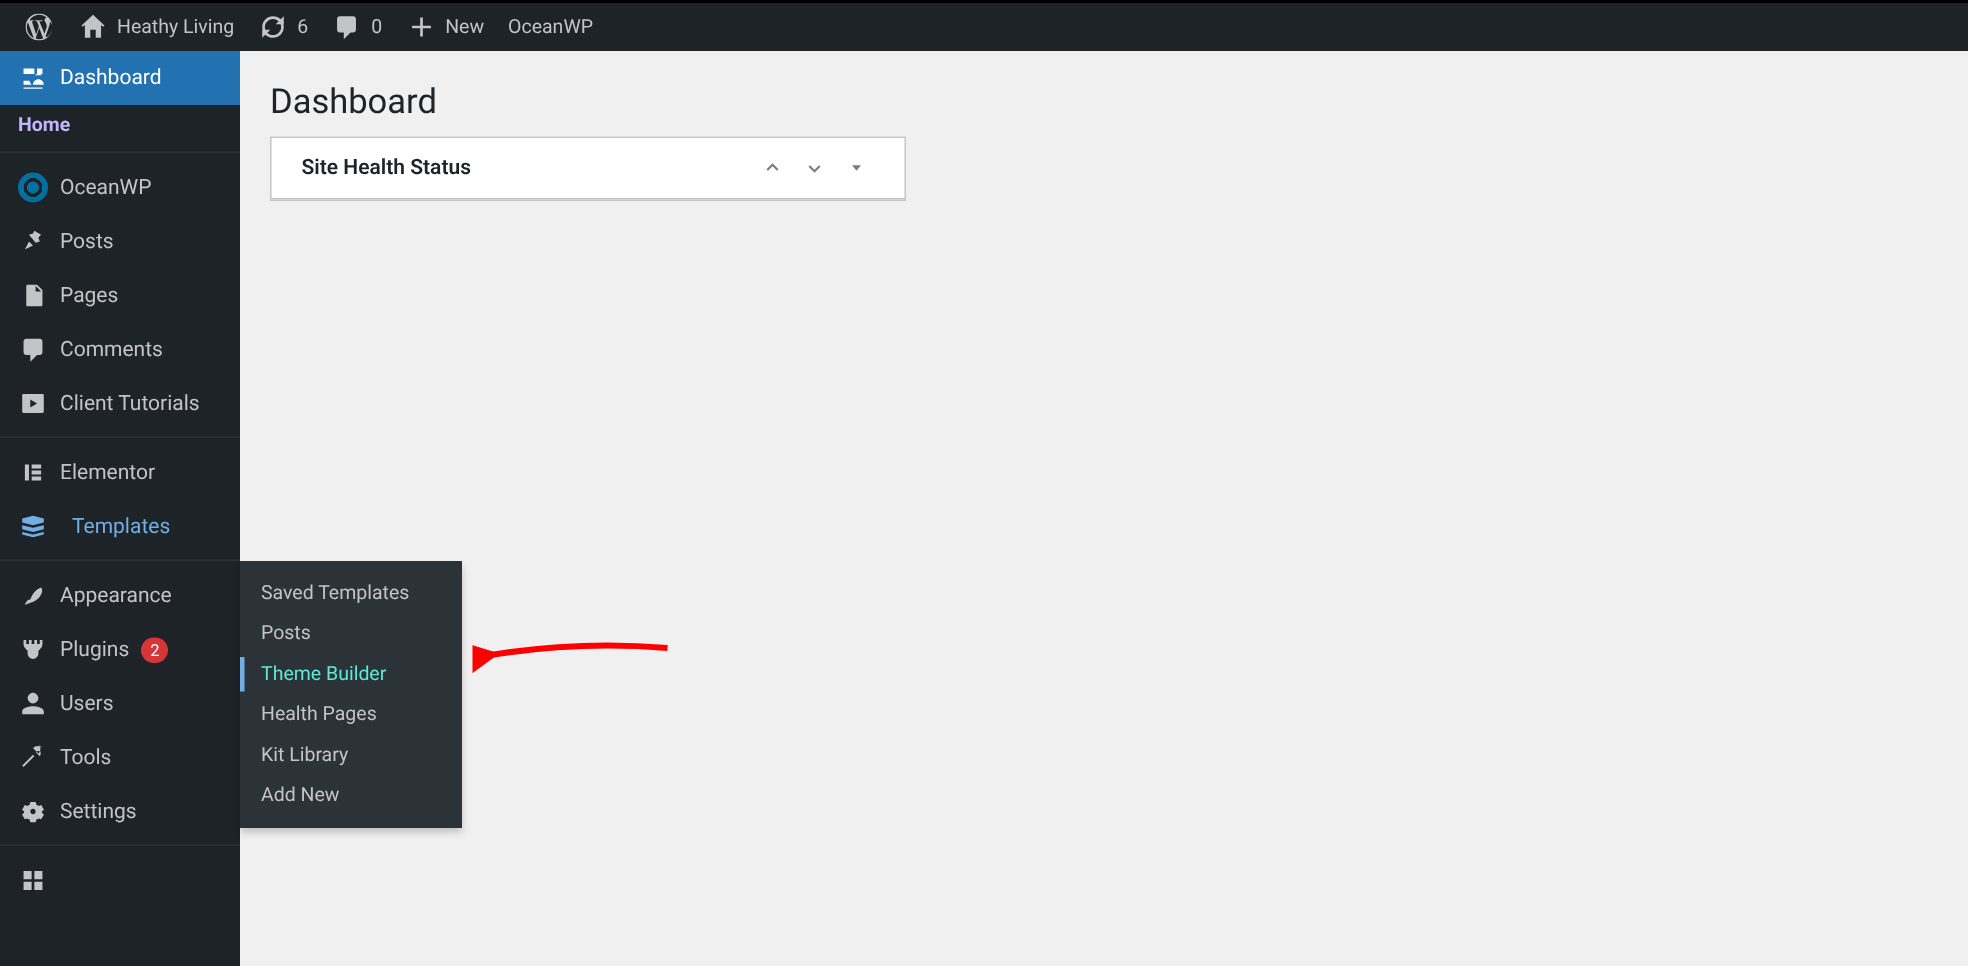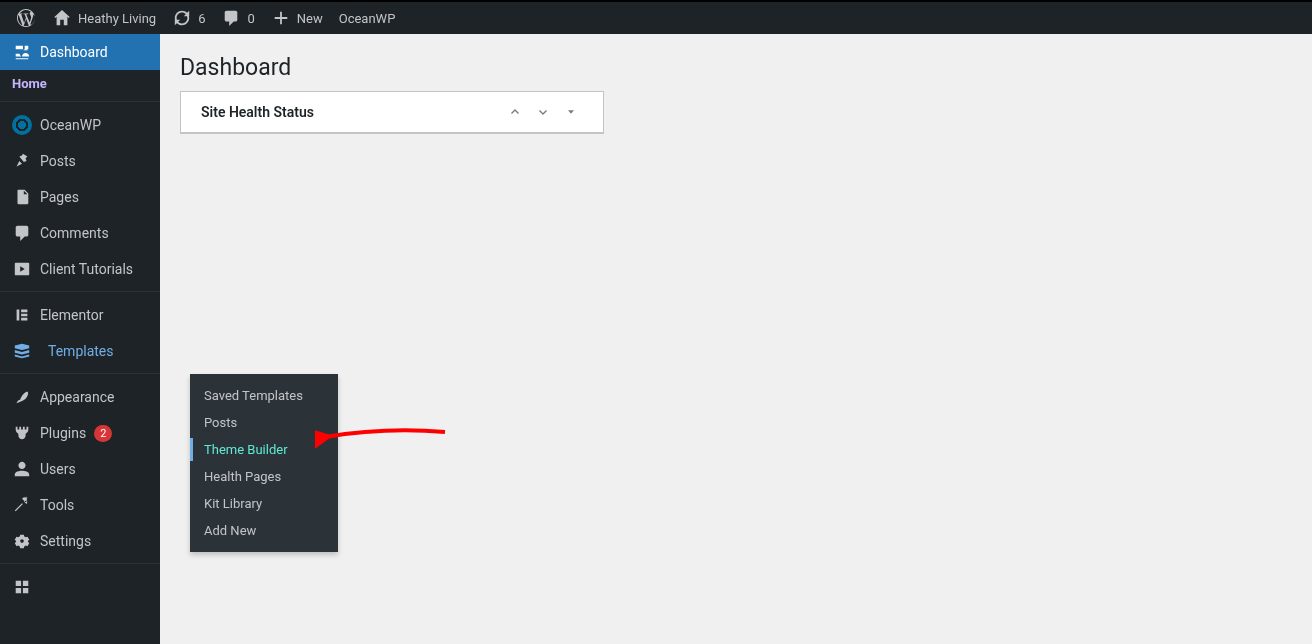--- a/index.html
+++ b/index.html
@@ -163,21 +163,20 @@
   cursor: pointer;
 }
 .flyout {
   position: absolute;
   left: 160px;
   top: 374px;
   width: 148px;
   background: #2c3338;
   box-shadow: 0 3px 5px rgba(0,0,0,.2);
   padding: 8px 0;
-  margin-left: 30px;
 }
 .flyout-item {
   padding: 6px 14px;
   font-size: 13px;
   color: #c3c4c7;
   cursor: pointer;
   position: relative;
 }
 .flyout-item.selected {
   color: #5eead4;

